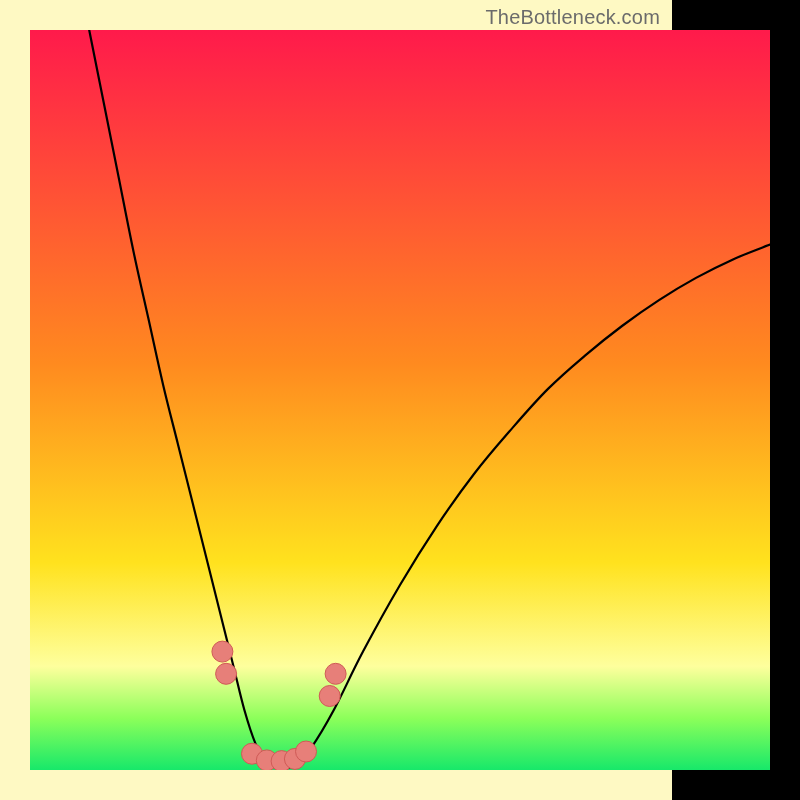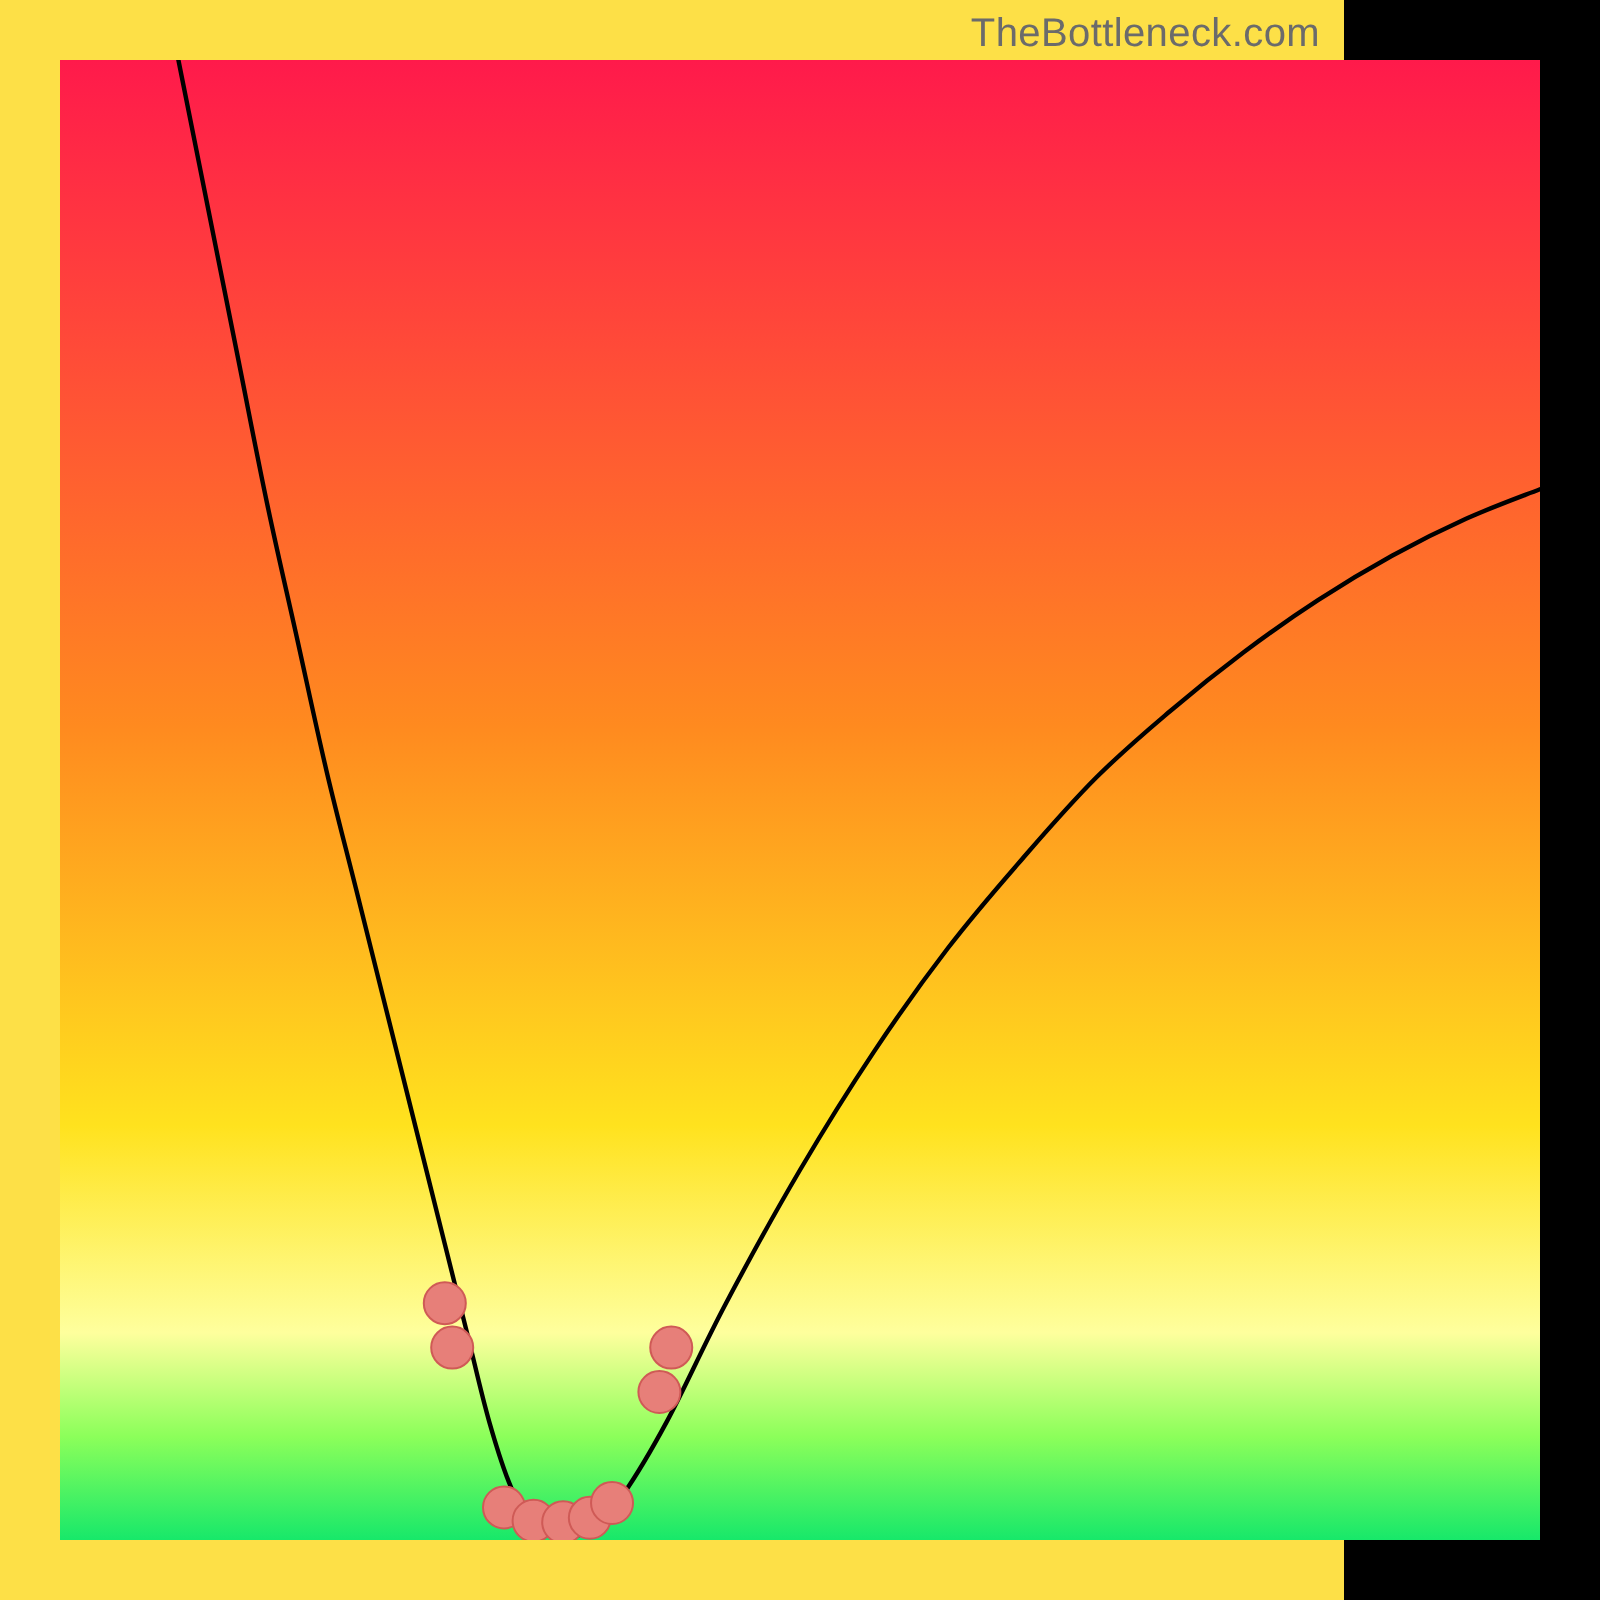--- a/index.html
+++ b/index.html
@@ -9,21 +9,21 @@
     height: 800px;
     overflow: hidden;
     background: #000;
     font-family: Arial, Helvetica, sans-serif;
   }
   .frame {
     position: absolute;
     top: 0; left: 0;
     width: 672px;
     height: 800px;
-    background: #fde047;
+    background: #fef9c3;
   }
   .plot {
     position: absolute;
     top: 30px;
     left: 30px;
     width: 740px;
     height: 740px;
     overflow: hidden;
   }
   .gradient {

